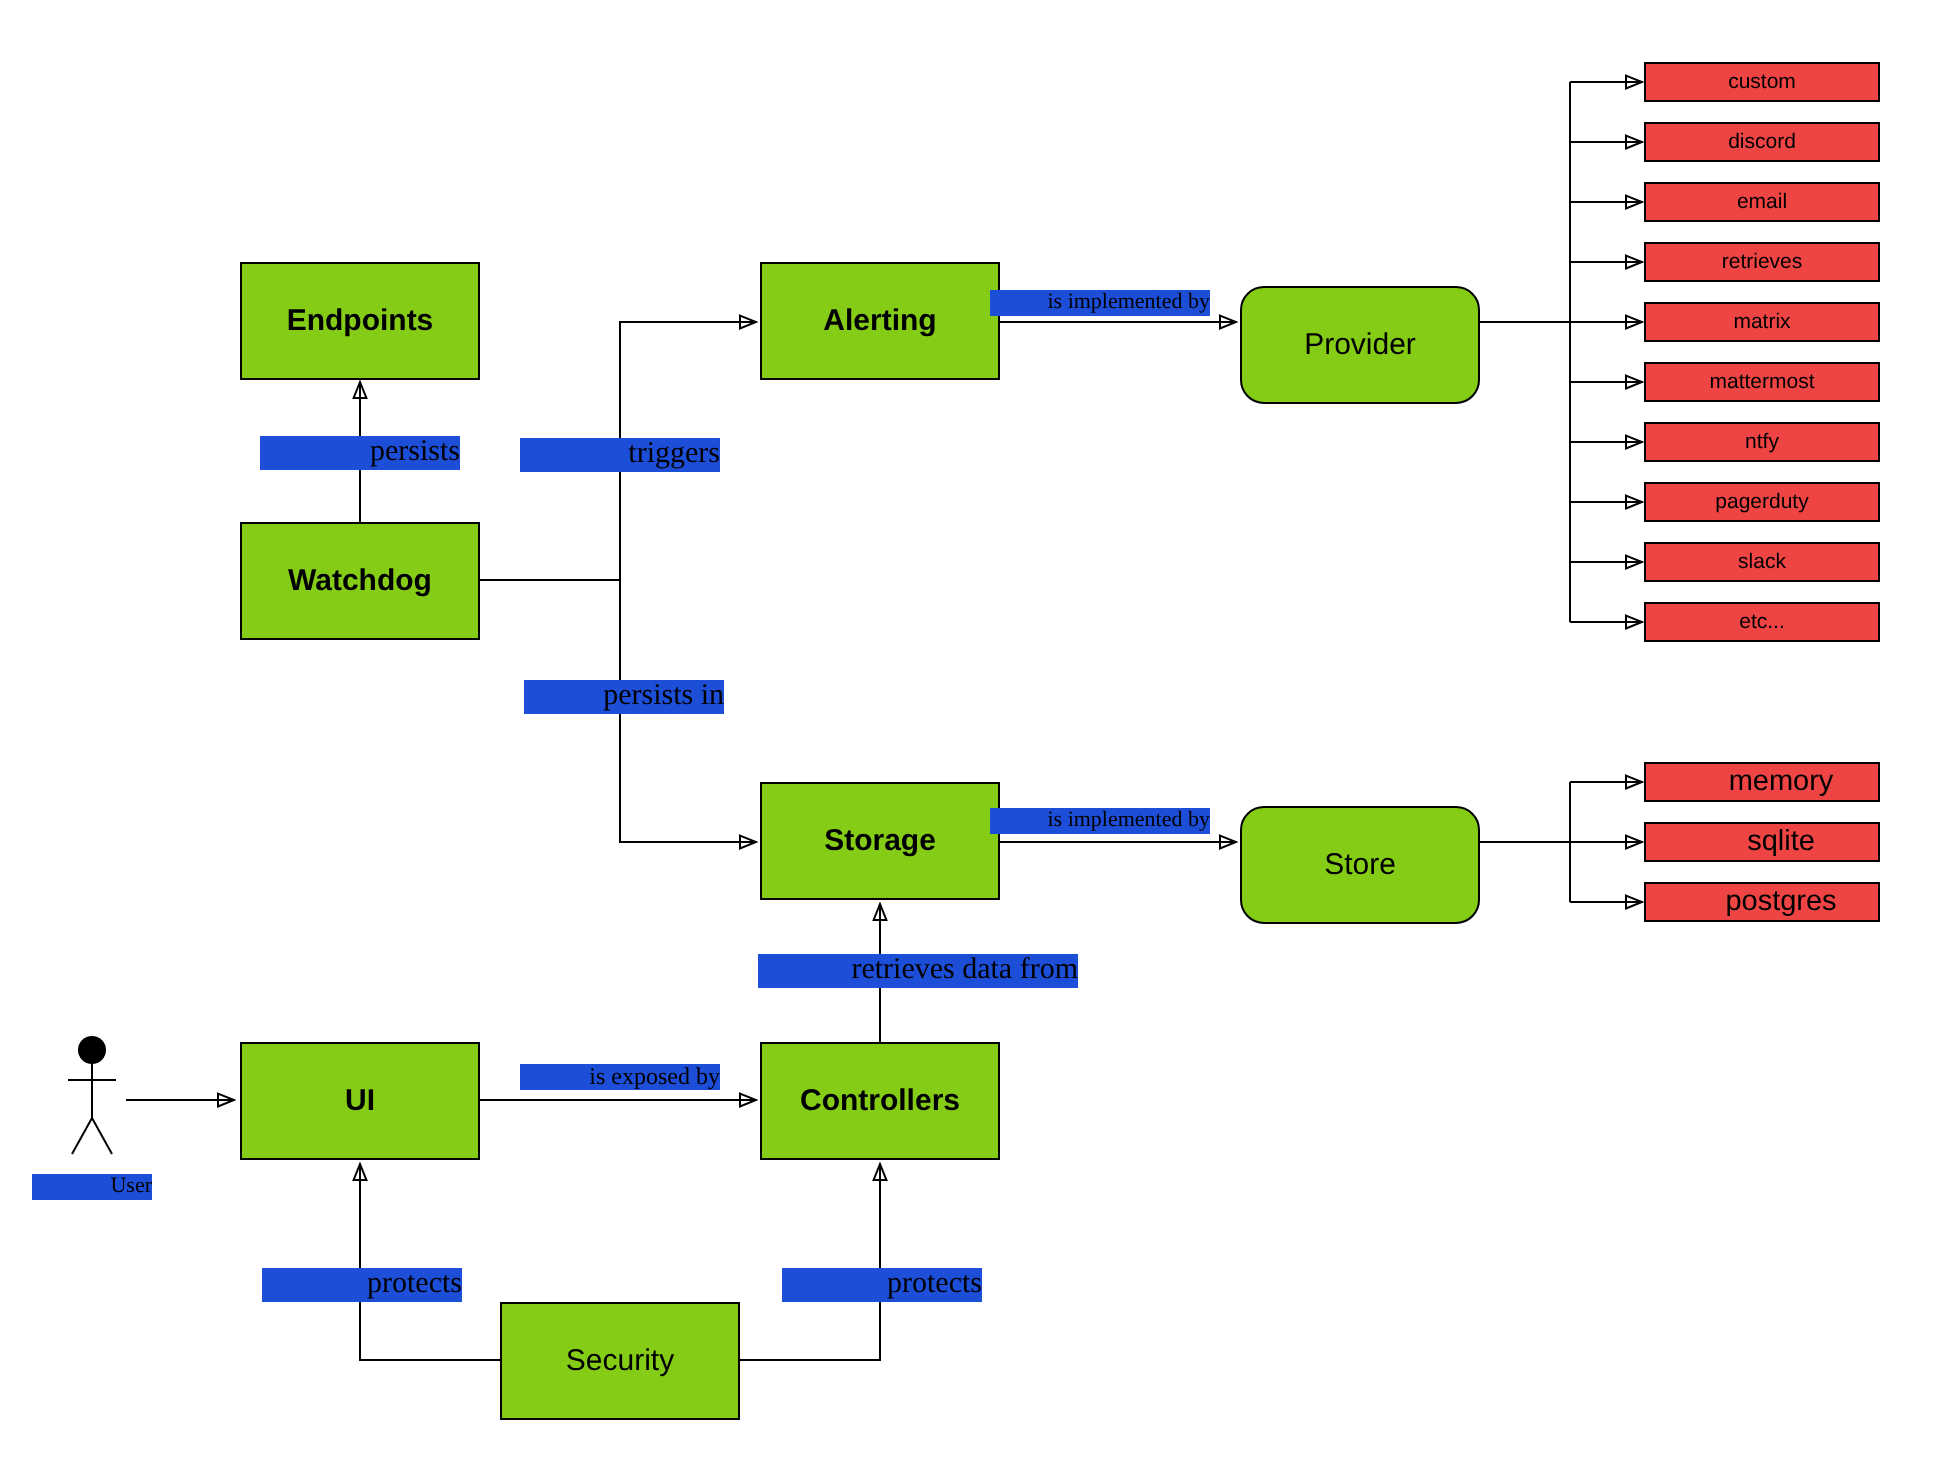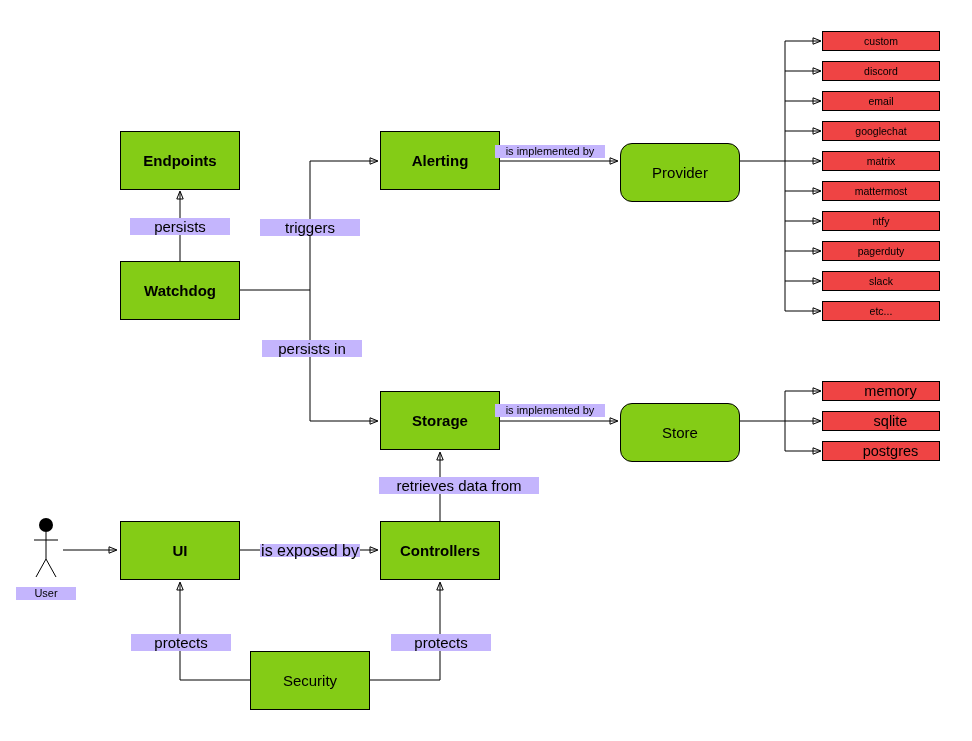--- a/index.html
+++ b/index.html
@@ -15,22 +15,22 @@
   }
   .node.bold { font-weight:bold; }
   .node.rounded { border-radius:12px;margin-top:12px; }
   .leaf {
     position:absolute; left:822px; width:118px; height:20px; background:#ef4444;
     border:1px solid #000; display:flex; align-items:center; justify-content:center;
     font-size:10.5px;
   }
   .leaf.big { font-size:14.5px;padding-left:19px; }
   .edge-label {
-    position:absolute; text-align:center; font-size:15px; background:#c4b5fd;
-    white-space:nowrap; line-height:17px;
+    position:absolute; text-align:right; font-size:15px; background:#1d4ed8;
+    white-space:nowrap; line-height:17px;font-family:Liberation Serif, serif;
   }
   .edge-label.small { font-size:11px; line-height:13px; }
   .edge-label.tiny  { font-size:11px; line-height:13px; }
 </style>
 </head>
 <body>
 
 <div class="canvas">
 
   <svg class="wires" viewBox="0 0 972 741">
@@ -83,36 +83,36 @@
   <div class="node rounded" style="left:620px;top:131px">Provider</div>
   <div class="node bold" style="left:380px;top:391px">Storage</div>
   <div class="node rounded" style="left:620px;top:391px">Store</div>
   <div class="node bold" style="left:120px;top:521px">UI</div>
   <div class="node bold" style="left:380px;top:521px">Controllers</div>
   <div class="node" style="left:250px;top:651px">Security</div>
 
   <div class="leaf" style="top:31px">custom</div>
   <div class="leaf" style="top:61px">discord</div>
   <div class="leaf" style="top:91px">email</div>
-  <div class="leaf" style="top:121px">googlechat</div>
+  <div class="leaf" style="top:121px">retrieves</div>
   <div class="leaf" style="top:151px">matrix</div>
   <div class="leaf" style="top:181px">mattermost</div>
   <div class="leaf" style="top:211px">ntfy</div>
   <div class="leaf" style="top:241px">pagerduty</div>
   <div class="leaf" style="top:271px">slack</div>
   <div class="leaf" style="top:301px">etc...</div>
 
   <div class="leaf big" style="top:381px">memory</div>
   <div class="leaf big" style="top:411px">sqlite</div>
   <div class="leaf big" style="top:441px">postgres</div>
 
   <div class="edge-label" style="left:130px;top:218px;width:100px">persists</div>
   <div class="edge-label" style="left:260px;top:219px;width:100px">triggers</div>
   <div class="edge-label small" style="left:495px;top:145px;width:110px">is implemented by</div>
   <div class="edge-label" style="left:262px;top:340px;width:100px">persists in</div>
   <div class="edge-label small" style="left:495px;top:404px;width:110px">is implemented by</div>
   <div class="edge-label" style="left:379px;top:477px;width:160px">retrieves data from</div>
-  <div class="edge-label small" style="left:260px;top:544px;width:100px;font-size:16px">is exposed by</div>
+  <div class="edge-label small" style="left:260px;top:532px;width:100px;font-size:12px">is exposed by</div>
   <div class="edge-label" style="left:131px;top:634px;width:100px">protects</div>
   <div class="edge-label" style="left:391px;top:634px;width:100px">protects</div>
   <div class="edge-label tiny" style="left:16px;top:587px;width:60px">User</div>
 
 </div>
 
 </body></html>

